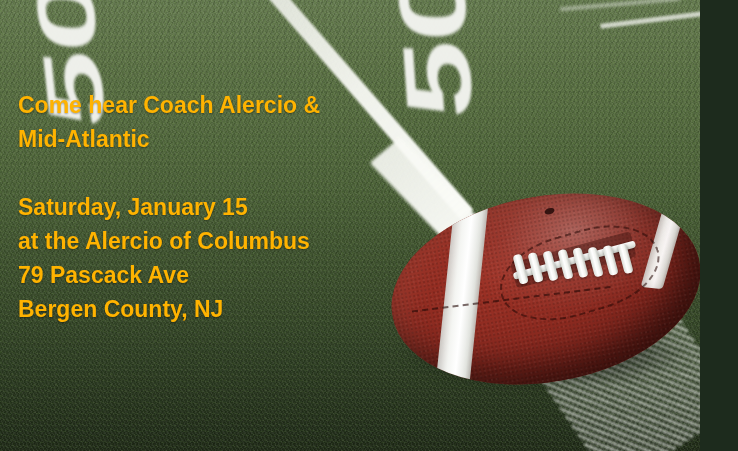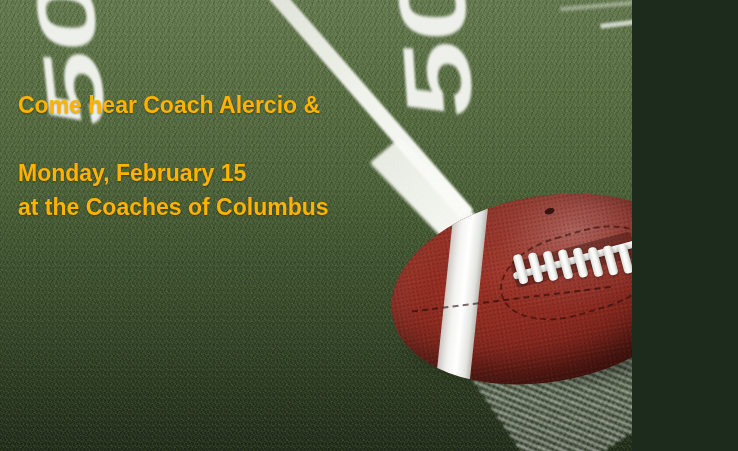--- a/index.html
+++ b/index.html
@@ -3,21 +3,21 @@
 <meta charset="utf-8">
 <title>Football Camp Flyer</title>
 <style>
   html, body {
     margin: 0;
     padding: 0;
     background: #1d2b1d;
   }
   #poster {
     position: relative;
-    width: 632px;
+    width: 700px;
     height: 451px;
     overflow: hidden;
     font-family: "Liberation Sans", sans-serif;
     background: #3e5230;
     user-select: none;
   }
 
   
   .field {
     position: absolute;
@@ -343,21 +343,24 @@
           <div class="lace" style="left: 220px; top: 60.6px;"></div>
           <div class="lace" style="left: 235px; top: 61.7px;"></div>
         </div>
       <div class="ball-nub"></div>
     </div>
   </div>
 
   <div class="copy">
     <div id="headline-block">
         <div class="line">Come hear Coach Alercio &amp;</div>
+        <div class="line">Mid-Atlantic</div>
       </div>
     <div class="spacer-line"></div>
     <div id="details-block">
-        <div class="line">Monday, February 15</div>
-        <div class="line">at the Coaches of Columbus</div>
+        <div class="line">Saturday, January 15</div>
+        <div class="line">at the Alercio of Columbus</div>
+        <div class="line">79 Pascack Ave</div>
+        <div class="line">Bergen County, NJ</div>
       </div>
   </div>
 
 </div>
 
 </body></html>

